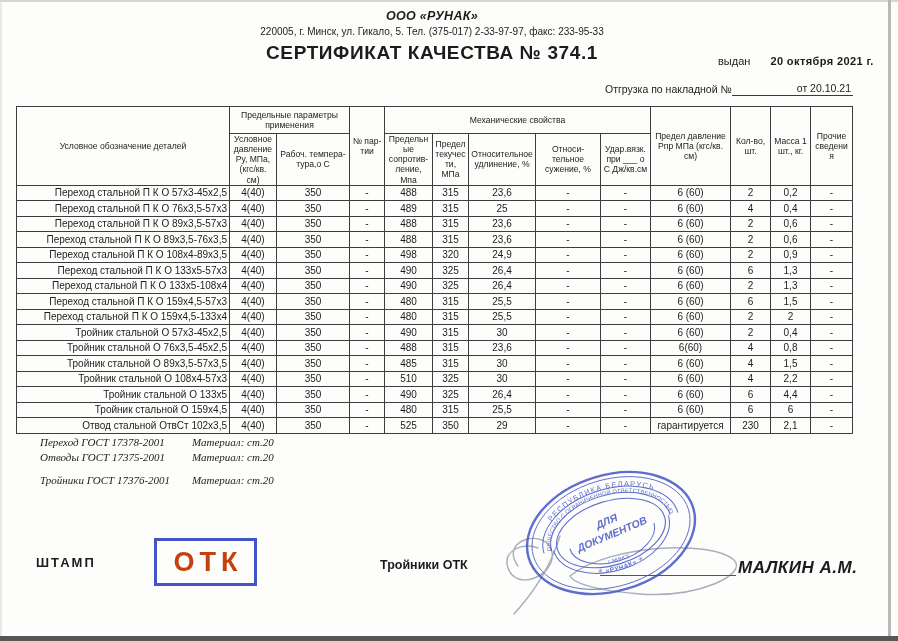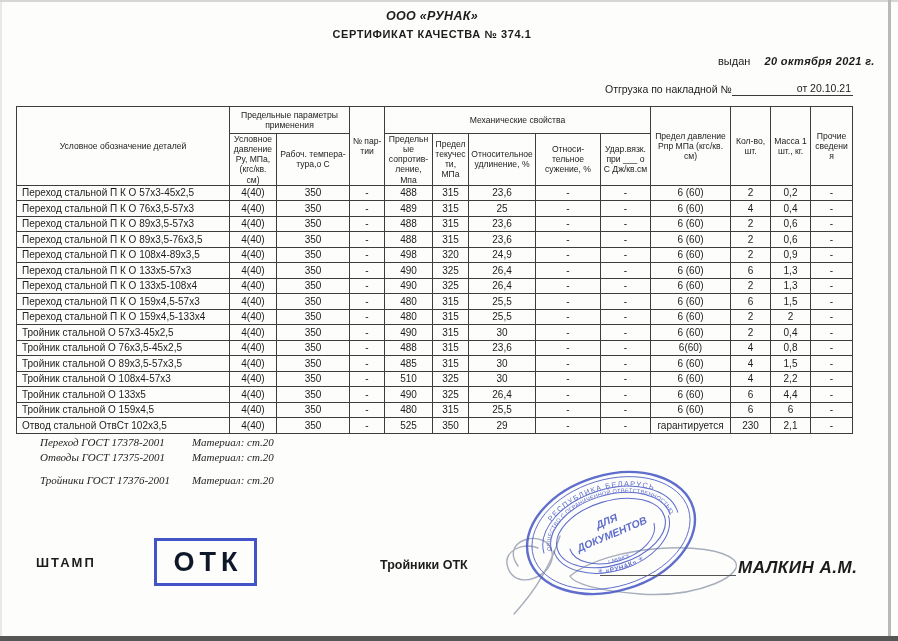--- a/index.html
+++ b/index.html
@@ -11,70 +11,71 @@
   }
   .page{position:absolute;left:2px;top:2px;width:886px;height:634px;background:#fdfdfb;padding-left:36px;}
   .edge-right{position:absolute;left:888px;top:0;width:3px;height:641px;background:#b9b9b7;}
   .edge-bottom{position:absolute;left:0;top:636px;width:898px;height:5px;background:#565656;}
   .edge-top{position:absolute;left:0;top:0;width:898px;height:2px;background:#d6d6d4;}
 
   
   .doc-header{position:absolute;left:0;top:7px;width:860px;text-align:center;line-height:1.25;}
   .company{font-size:12.5px;font-weight:bold;font-style:italic;letter-spacing:.3px;}
   .address{font-size:10px;margin-top:1px;}
-  .cert-title{font-size:11px;font-weight:bold;letter-spacing:.6px;margin-top:3px;}
+  .cert-title{font-size:19px;font-weight:bold;letter-spacing:.6px;margin-top:3px;}
   .issued{position:absolute;left:716px;top:53px;font-size:11px;white-space:nowrap;}
-  .issued b{margin-left:14px;letter-spacing:.4px;font-style:italic;}
+  .issued b{margin-left:20px;letter-spacing:.4px;}
   .shipment{position:absolute;left:603px;top:80px;width:248px;display:flex;align-items:flex-end;font-size:10.5px;}
   .shipment .lbl{white-space:nowrap;padding-bottom:1px;}
   .shipment .fill{flex:1;border-bottom:1px solid #3a3a3a;height:13px;}
   .shipment .date{white-space:nowrap;border-bottom:1px solid #3a3a3a;padding:0 2px 1px 6px;}
 
   
   table.cert{
     position:absolute;left:14px;top:104px;width:836px;
     border-collapse:collapse;table-layout:fixed;
   }
   table.cert th,table.cert td{
     border:1px solid #3d3d3d;
     font-weight:normal;text-align:center;vertical-align:middle;
     padding:0 2px;overflow:hidden;
   }
   table.cert thead th{font-size:8.6px;line-height:1.18;overflow-wrap:break-word;}
   table.cert thead tr.h1 th{height:26px;margin-top:40px;}
   table.cert thead tr.h2 th{height:37px;}
   table.cert tbody td{font-size:10px;height:14.5px;white-space:nowrap;}
-  table.cert tbody td.name-cell{text-align:left;padding-left:5px;}
+  table.cert tbody td.name-cell{text-align:right;padding-left:5px;}
 
   
   .notes{position:absolute;left:38px;top:433px;font-family:"Liberation Serif","DejaVu Serif",serif;font-style:italic;font-size:11px;}
   .note-row{display:flex;line-height:15px;}
   .note-row .n-left{width:152px;}
   .note-row.gap{margin-top:8px;}
 
   
   .stamp-word{position:absolute;left:34px;top:553px;font-size:13px;font-weight:bold;letter-spacing:2px;}
   .otk-box{
     position:absolute;left:152px;top:536px;width:92px;height:42px;
     border:3px solid #4254c7;display:flex;align-items:center;justify-content:center;
-    color:#0f172a;font-size:27px;font-weight:bold;letter-spacing:5px;padding-left:5px;
+    color:#c2410c;font-size:27px;font-weight:bold;letter-spacing:5px;padding-left:5px;
   }
   .chief{position:absolute;left:378px;top:556px;font-size:12.5px;font-weight:bold;}
   .sig-line{position:absolute;left:598px;top:573px;width:136px;border-top:1.5px solid #555;}
   .signer{position:absolute;left:736px;top:556px;font-size:17px;font-weight:bold;letter-spacing:.5px;font-style:italic;}
   .seal-svg{position:absolute;left:503px;top:452px;}
   .autograph-svg{position:absolute;left:488px;top:512px;}
 </style>
 </head>
 <body>
 
 <div class="page">
 
   <div class="doc-header">
     <div class="company">ООО «РУНАК»</div>
+    <div class="address">220005, г. Минск, ул. Гикало, 5. Тел. (375-017) 2-33-97-97, факс: 233-95-33</div>
     <div class="cert-title">СЕРТИФИКАТ  КАЧЕСТВА № 374.1</div>
   </div>
 
   <div class="issued">
     <span>выдан</span><b>20 октября  2021 г.</b>
   </div>
 
   <div class="shipment">
     <span class="lbl">Отгрузка по накладной №</span>
     <span class="fill"></span>

